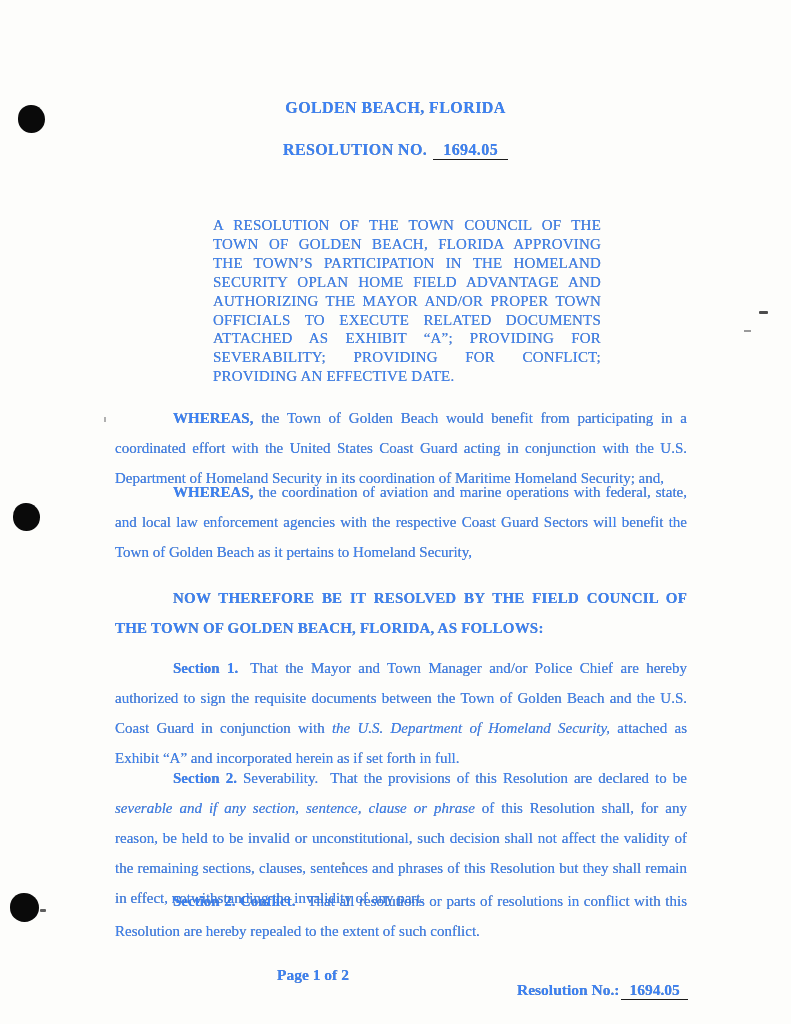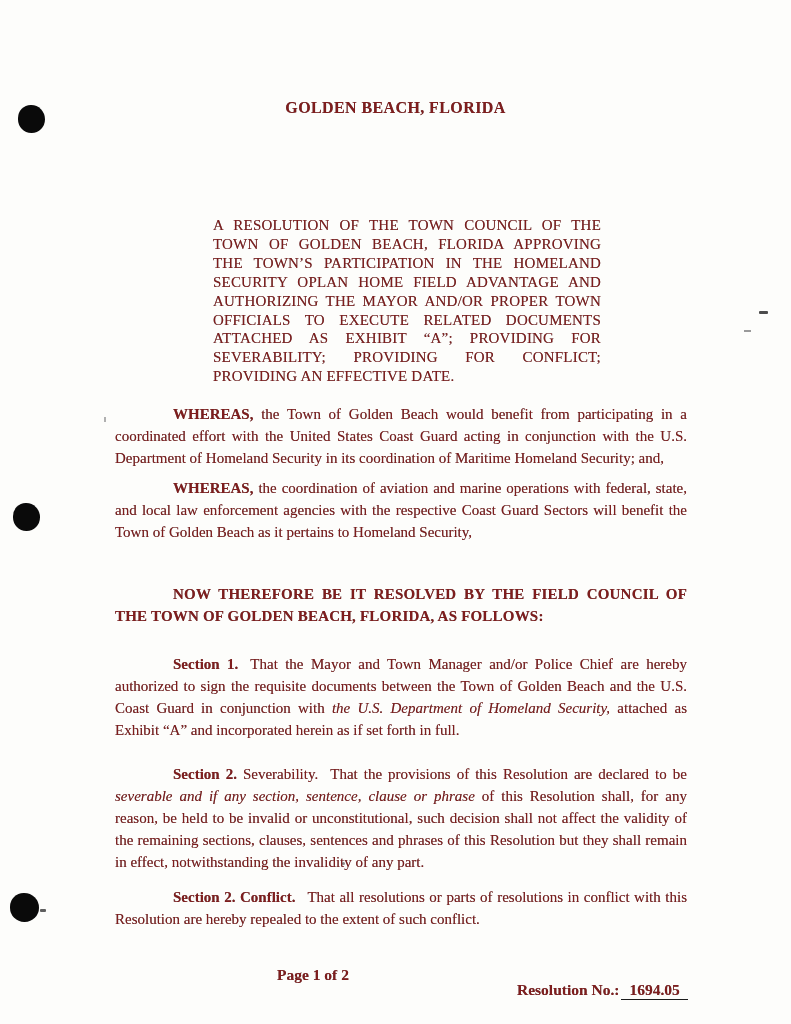--- a/index.html
+++ b/index.html
@@ -8,21 +8,21 @@
     background: #e8e8e6;
   }
   .page {
     position: relative;
     width: 791px;
     height: 1024px;
     margin: 0 auto;
     background: #fdfdfb;
     overflow: hidden;
     font-family: "Liberation Serif", "DejaVu Serif", serif;
-    color: #7f1d1d;
+    color: #3b82f6;
   }
   .scan-text {
     text-shadow: 0 0 0.5px rgba(20,20,20,0.55);
   }
   
   .punch {
     position: absolute;
     background: #0a0a0a;
     border-radius: 48% 52% 50% 50%;
   }
@@ -63,21 +63,21 @@
     top: 216px; left: 213px; width: 388px;
     font-size: 15px;
     line-height: 18.9px;
     text-align: justify;
     letter-spacing: 0.2px;
   }
   .body-para {
     position: absolute;
     left: 115px; width: 572px;
     font-size: 15px;
-    line-height: 22px;
+    line-height: 30px;
     text-align: justify;
     text-indent: 58px;
     margin: 0;
   }
   .whereas1 { top: 403px; }
   .whereas2 { top: 477px; }
   .resolved { top: 583px; font-weight: bold; letter-spacing: 0.2px; }
   .section1 { top: 653px; }
   .section2 { top: 763px; }
   .section3 { top: 886px; }
@@ -111,20 +111,23 @@
   <span class="punch p3"></span>
 
   <span class="artifact a1"></span>
   <span class="artifact a2"></span>
   <span class="artifact a3"></span>
   <span class="artifact a4"></span>
   <span class="artifact a5"></span>
 
   <div class="h-title scan-text">GOLDEN BEACH, FLORIDA</div>
 
+  <div class="h-res scan-text">
+    <span>RESOLUTION NO.</span><span class="num-underline">1694.05</span>
+  </div>
 
   <div class="title-block scan-text">A RESOLUTION OF THE TOWN COUNCIL OF THE TOWN OF GOLDEN BEACH, FLORIDA APPROVING THE TOWN’S PARTICIPATION IN THE HOMELAND SECURITY OPLAN HOME FIELD ADVANTAGE AND AUTHORIZING THE MAYOR AND/OR PROPER TOWN OFFICIALS TO EXECUTE RELATED DOCUMENTS ATTACHED AS EXHIBIT “A”; PROVIDING FOR SEVERABILITY; PROVIDING FOR CONFLICT; PROVIDING AN EFFECTIVE DATE.</div>
 
   <p class="body-para whereas1 scan-text">
     <span class="b">WHEREAS,</span><span> the Town of Golden Beach would benefit from participating in a coordinated effort with the United States Coast Guard acting in conjunction with the U.S. Department of Homeland Security in its coordination of Maritime Homeland Security; and,</span>
   </p>
 
   <p class="body-para whereas2 scan-text">
     <span class="b">WHEREAS,</span><span> the coordination of aviation and marine operations with federal, state, and local law enforcement agencies with the respective Coast Guard Sectors will benefit the Town of Golden Beach as it pertains to Homeland Security,</span>
   </p>

